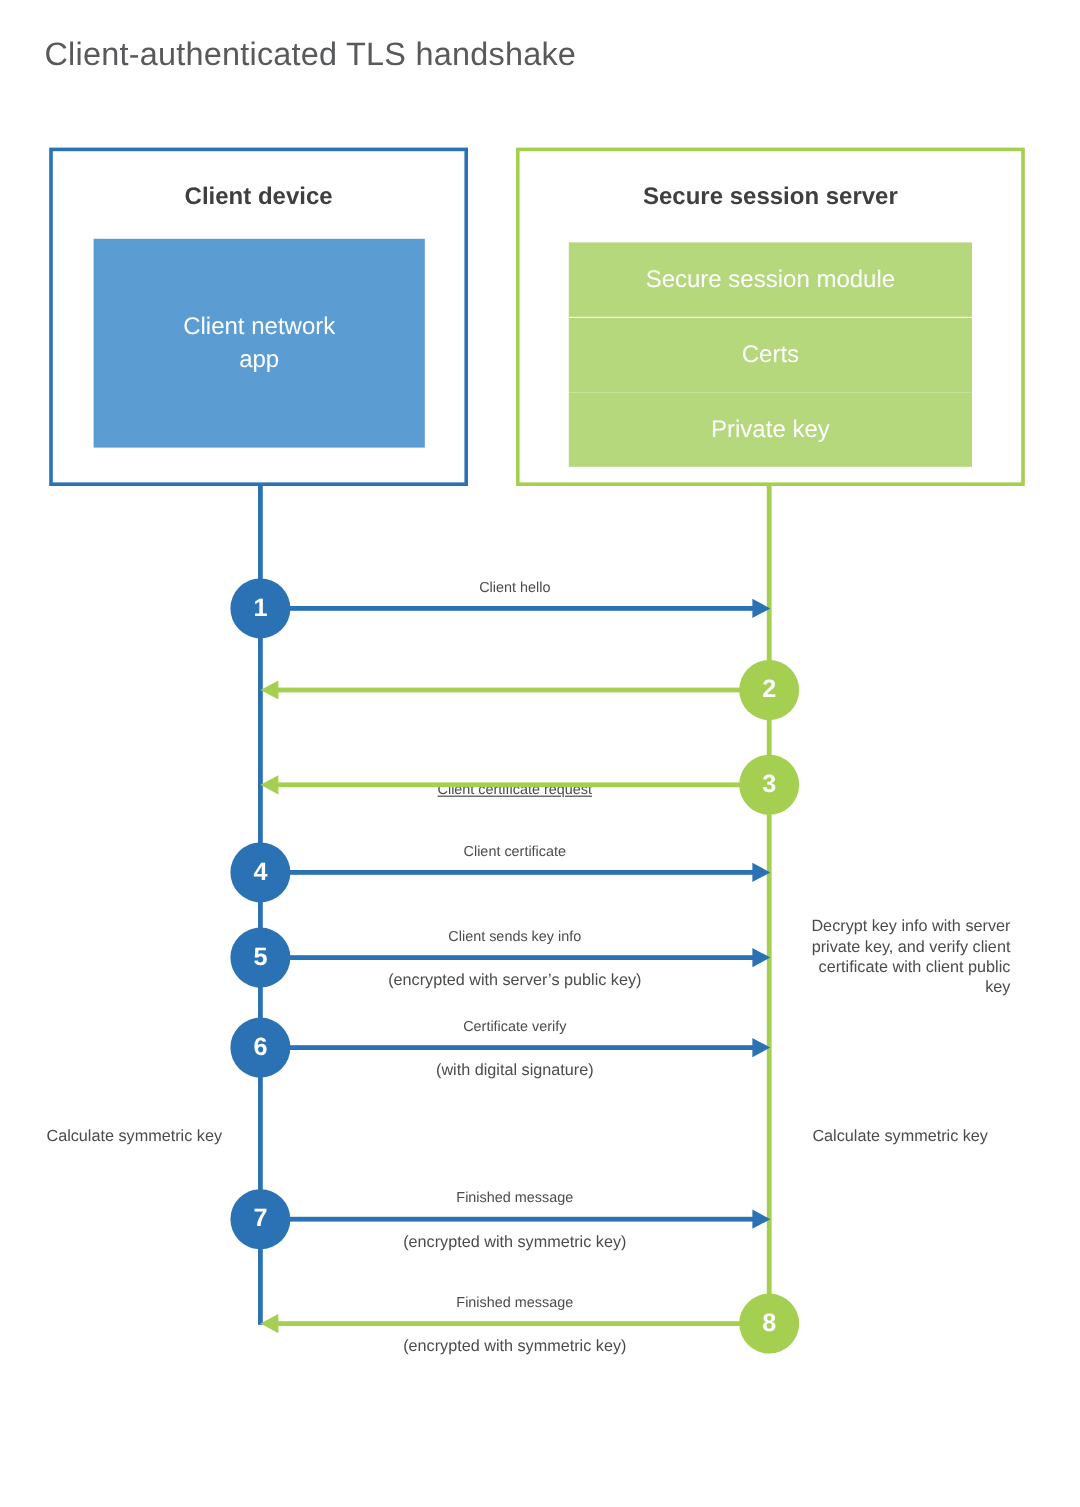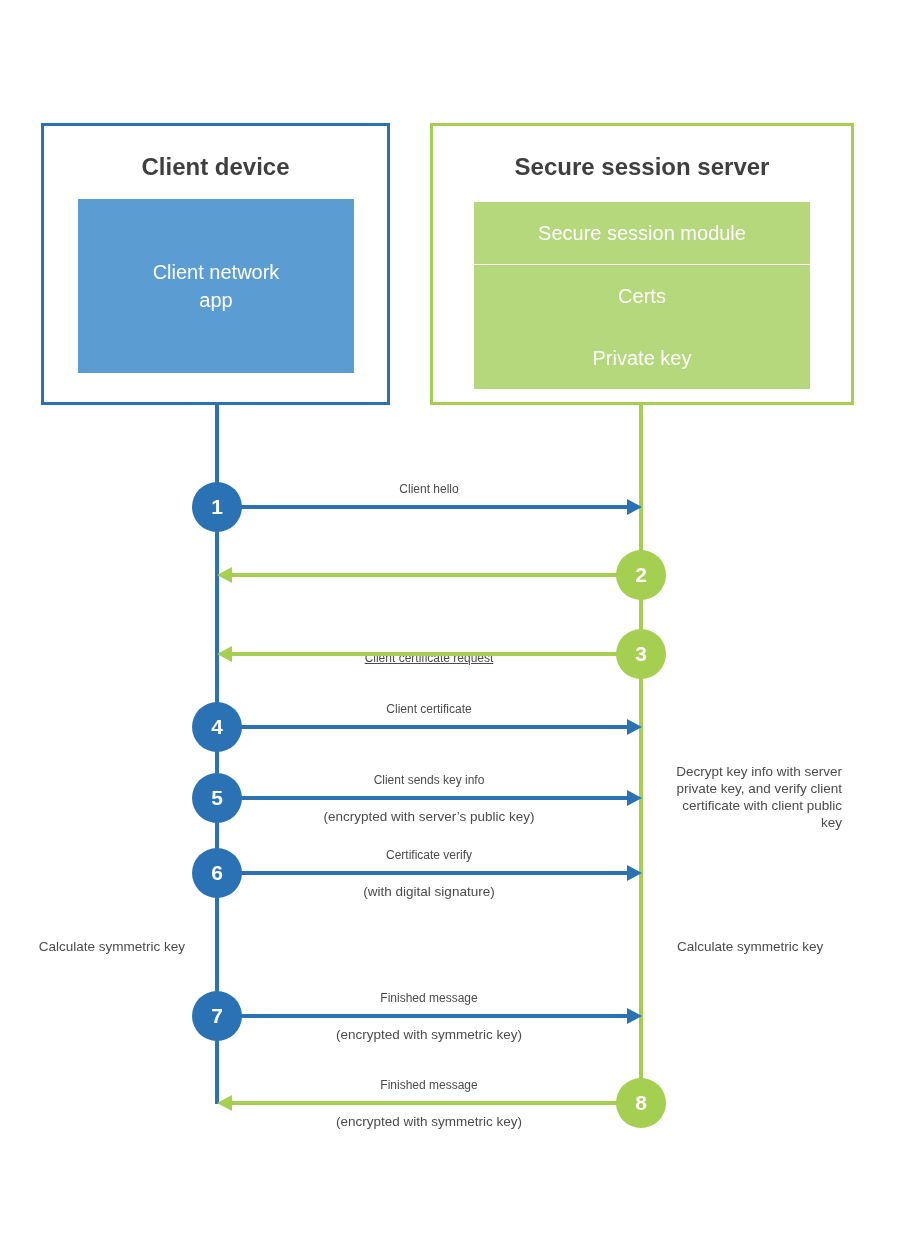--- a/index.html
+++ b/index.html
@@ -19,21 +19,21 @@
     font-weight: 300;
     color: #58595b;
     letter-spacing: 0.2px;
   }
   
   .actor-box { position: absolute; top: 123px; height: 282px; background: #fff; }
   .client-box { left: 41px; width: 349px; border: 3px solid #2b72b5; }
   .server-box { left: 430px; width: 424px; border: 3px solid #a4cf50; }
   .actor-title {
     position: absolute; top: 27px; left: 0; width: 100%;
-    text-align: center; font-size: 24px; font-weight: 700; color: #3f3f3f;
+    text-align: center; font-size: 20px; font-weight: 700; color: #3f3f3f;
   }
   .app-box {
     position: absolute; left: 34px; top: 73px; width: 276px; height: 174px;
     background: #5b9dd3; color: #ffffff;
     display: flex; align-items: center; justify-content: center; text-align: center;
     font-size: 20px; line-height: 28px; padding: 0 60px;
   }
   .module-bar {
     position: absolute; left: 41px; width: 336px; height: 62px;
     background: #b5d87d; color: #ffffff;
@@ -72,20 +72,21 @@
   }
   .decrypt-note { left: 667px; top: 763px; width: 175px; text-align: right; }
   .calc-left  { left: 35px;  top: 938px; width: 150px; text-align: right; }
   .calc-right { left: 677px; top: 938px; width: 150px; text-align: left; }
 </style>
 </head>
 <body>
 
 <div class="canvas">
 
+  <div class="title">Client-authenticated TLS handshake</div>
 
   <div class="actor-box client-box">
     <div class="actor-title">Client device</div>
     <div class="app-box">Client network app</div>
   </div>
 
   <div class="actor-box server-box">
     <div class="actor-title">Secure session server</div>
     <div class="module-bar" style="top: 76px;">Secure session module</div>
     <div class="module-bar" style="top: 139px;">Certs</div>

